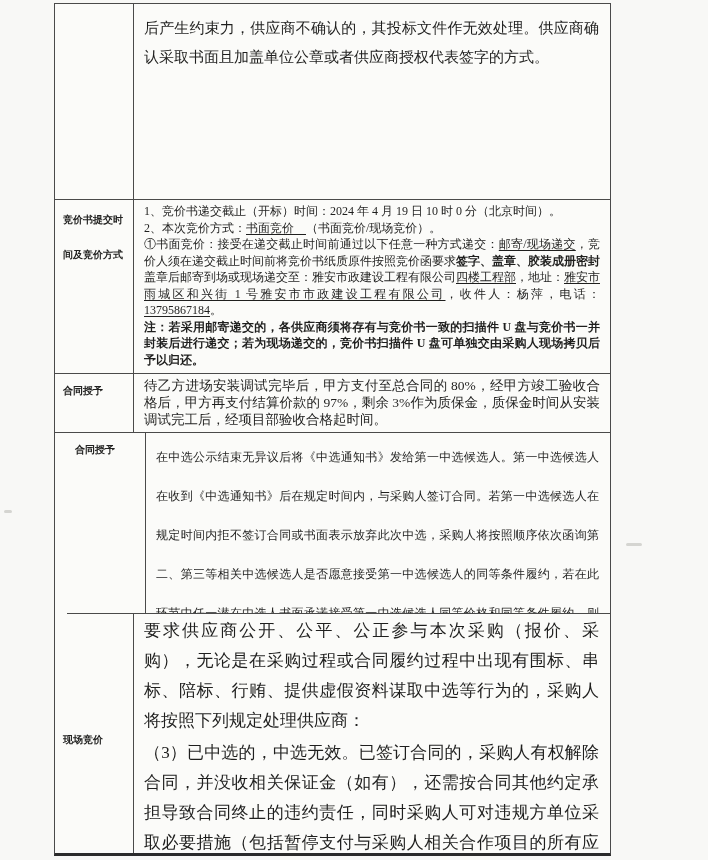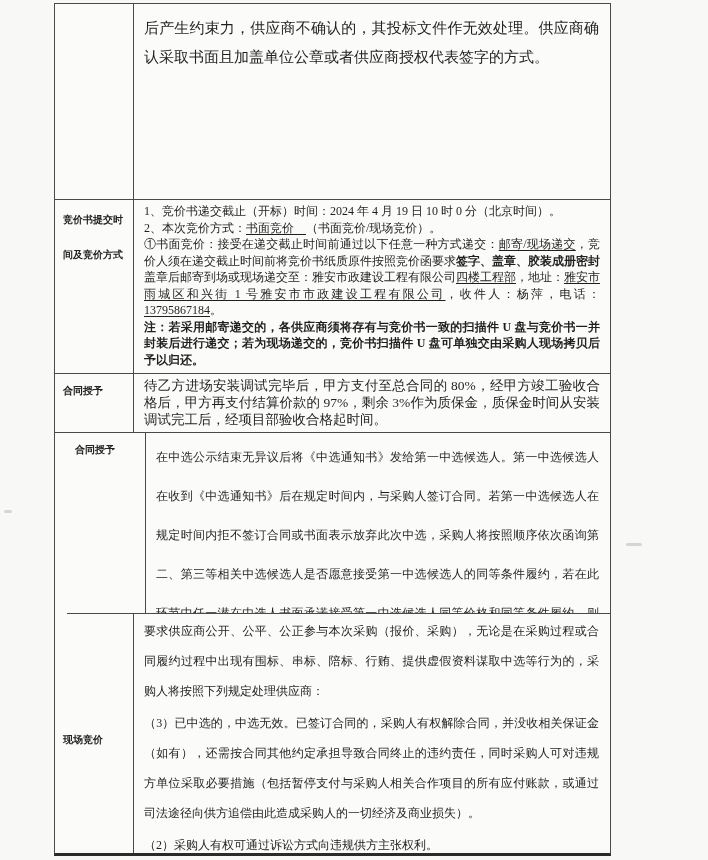--- a/index.html
+++ b/index.html
@@ -54,21 +54,21 @@
     text-align: justify;
     overflow: hidden;
   }
   .cell-content p { margin: 0; padding: 0; }
 
   
   .r1 .cell-content { padding: 10px 11px 0 10px; font-size: 15px; line-height: 29px; }
   .r2 .cell-content { padding: 3px 10px 0 10px;  font-size: 12px; line-height: 16.5px; }
   .r3 .cell-content { padding: 3px 10px 0 10px;  font-size: 13.5px; line-height: 17px; }
   .r4 .cell-content { padding: 5px 11px 0 10px;  font-size: 12px; line-height: 39px; }
-  .r5 .cell-content { padding: 2px 11px 0 10px;  font-size: 12px; line-height: 30px; }
+  .r5 .cell-content { padding: 2px 11px 0 10px;  font-size: 17px; line-height: 30px; }
   .r5 .cell-content p + p { margin-top: 2px; }
 
   .r2 .cell-label { padding: 2px 4px 0 8px; line-height: 35px; }
   .r3 .cell-label { padding: 8px 4px 0 8px; line-height: 18px; }
   .r4 .cell-label { padding: 8px 4px 0 8px; line-height: 18px; }
   .r5 .cell-label { padding: 117px 4px 0 8px; line-height: 18px; }
 
   .seg-bold { font-weight: 700; }
   .seg-underline { text-decoration: underline; text-underline-offset: 2px; }
 

